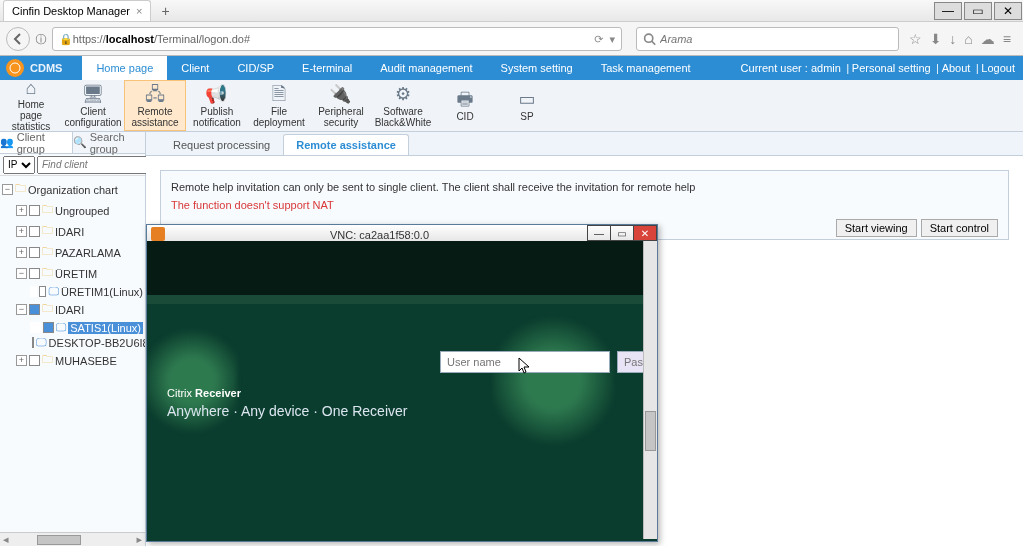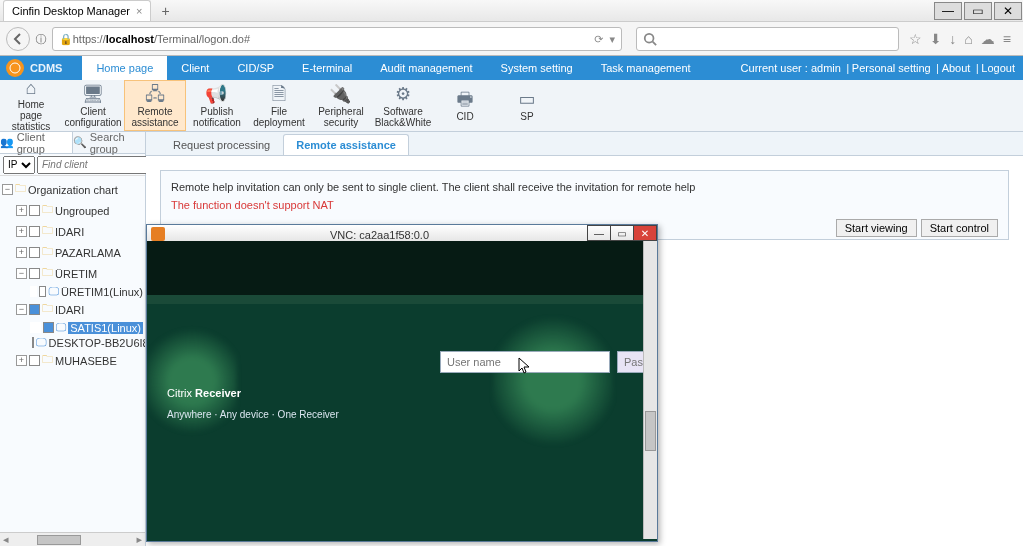--- a/index.html
+++ b/index.html
@@ -73,21 +73,21 @@
 .vnc-title .wb .cl{background:#d8433a;color:#fff}
 .vnc-content{position:relative;height:298px;overflow:hidden}
 .vnc-scroll{position:absolute;right:0;top:0;width:14px;height:100%;background:#e6e6e6;border-left:1px solid #bbb}
 .vnc-scroll .th{position:absolute;left:1px;top:170px;width:11px;height:40px;background:#c5c5c5;border:1px solid #999}
 .vnc-bg{position:absolute;left:0;top:0;right:14px;height:100%;background:linear-gradient(to bottom,#061b14 0%,#061b14 18%,#1a4a38 18%,#1a4a38 21%,#0b3d2e 21%,#0b3d2e 100%)}
 .vnc-bg::before{content:"";position:absolute;left:0;top:80px;width:90px;height:120px;background:radial-gradient(circle,#2e7a4f 30%,transparent 70%);filter:blur(2px)}
 .vnc-bg::after{content:"";position:absolute;right:30px;top:70px;width:120px;height:140px;background:radial-gradient(circle,#2e7a4f 30%,transparent 70%);filter:blur(2px)}
 .citrix{position:absolute;left:20px;top:134px;color:#fff}
 .citrix .h{font-size:24px;font-weight:300}
 .citrix .h b{font-weight:bold}
-.citrix .s{font-size:10px;margin-top:6px;color:#dbe6f0}
+.citrix .s{font-size:14px;margin-top:0;color:#dbe6f0}
 .login-form{position:absolute;left:293px;top:110px;display:flex;flex-direction:row;gap:7px}
 .login-form input{width:170px;height:22px;padding:0 6px;border:1px solid #9ab;background:#fff;color:#888}
 .login-form input.pw,.login-form input.dm{background:#e8e4f5}
 .login-form button{width:64px;height:22px;background:#7a8a9a;color:#f0f0f0;border:1px solid #5a6a7a;cursor:pointer}
 .cursor{position:absolute;left:371px;top:116px;pointer-events:none}
 </style>
 </head>
 <body>
 
 <div class="browser-chrome">
@@ -116,20 +116,21 @@
         <span>https://</span><b>localhost</b><span>/Terminal/logon.do#</span>
       </span>
       <span class="reload">⟳</span>
       <span class="dropdown-caret">▾</span>
     </div>
     <div class="srch-bar">
       <svg viewBox="0 0 16 16">
           <circle cx="7" cy="7" r="5" stroke="#888" fill="none" stroke-width="2"></circle>
           <line x1="11" y1="11" x2="15" y2="15" stroke="#888" stroke-width="2"></line>
         </svg>
+      <input placeholder="Arama" style="">
     </div>
     <div class="tool-icons">
       <div>☆</div>
       <div>⬇</div>
       <div>↓</div>
       <div>⌂</div>
       <div>☁</div>
       <div>≡</div>
     </div>
   </div>

